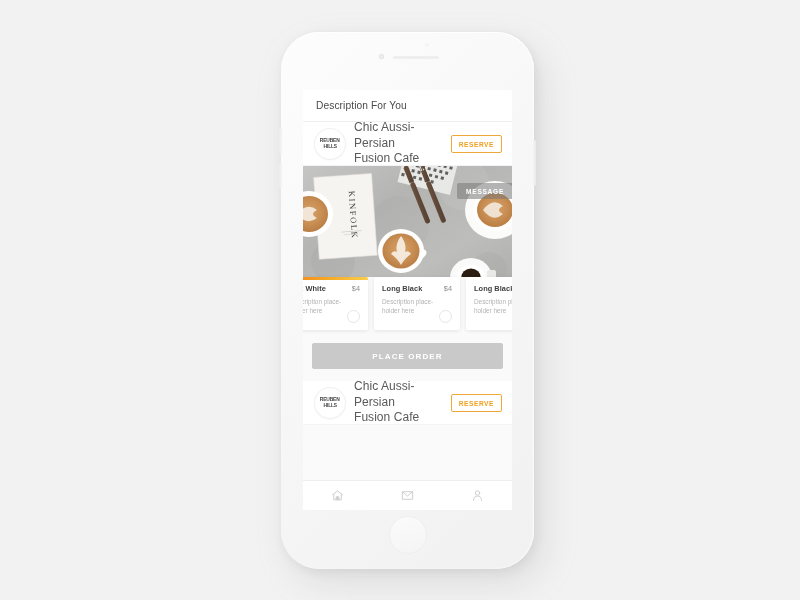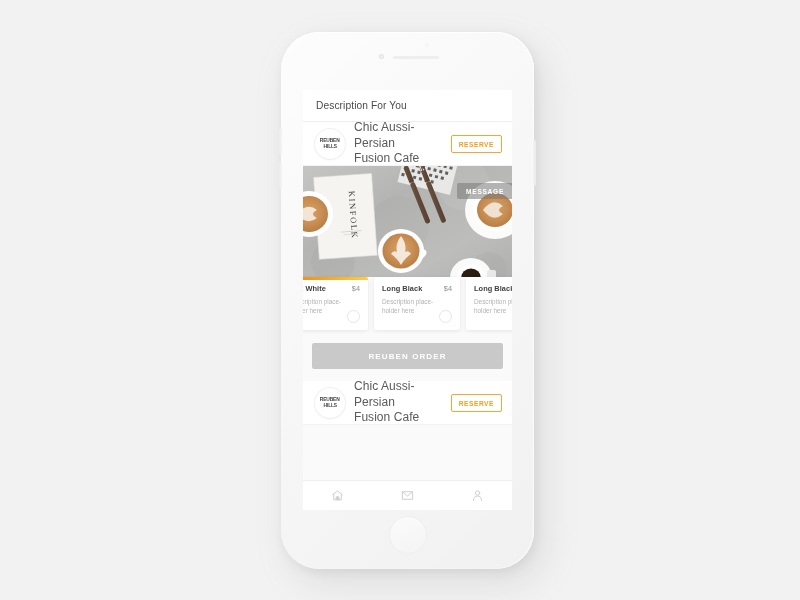--- a/index.html
+++ b/index.html
@@ -506,21 +506,21 @@
         </div>
         <div class="product-desc">
           <div>Description pla-</div>
           <div>holder here</div>
         </div>
 
       </div>
     </div>
 
     <div id="place-order-wrap">
-      <button id="place-order-button">REUBEN ORDER</button>
+      <button id="place-order-button">PLACE ORDER</button>
     </div>
 
     <div class="restaurant-card">
       <div class="restaurant-logo">
         <span>REUBEN</span>
         <span>HILLS</span>
       </div>
       <div class="restaurant-info">
         <div>Chic Aussi-Persian</div>
         <div>Fusion Cafe</div>

